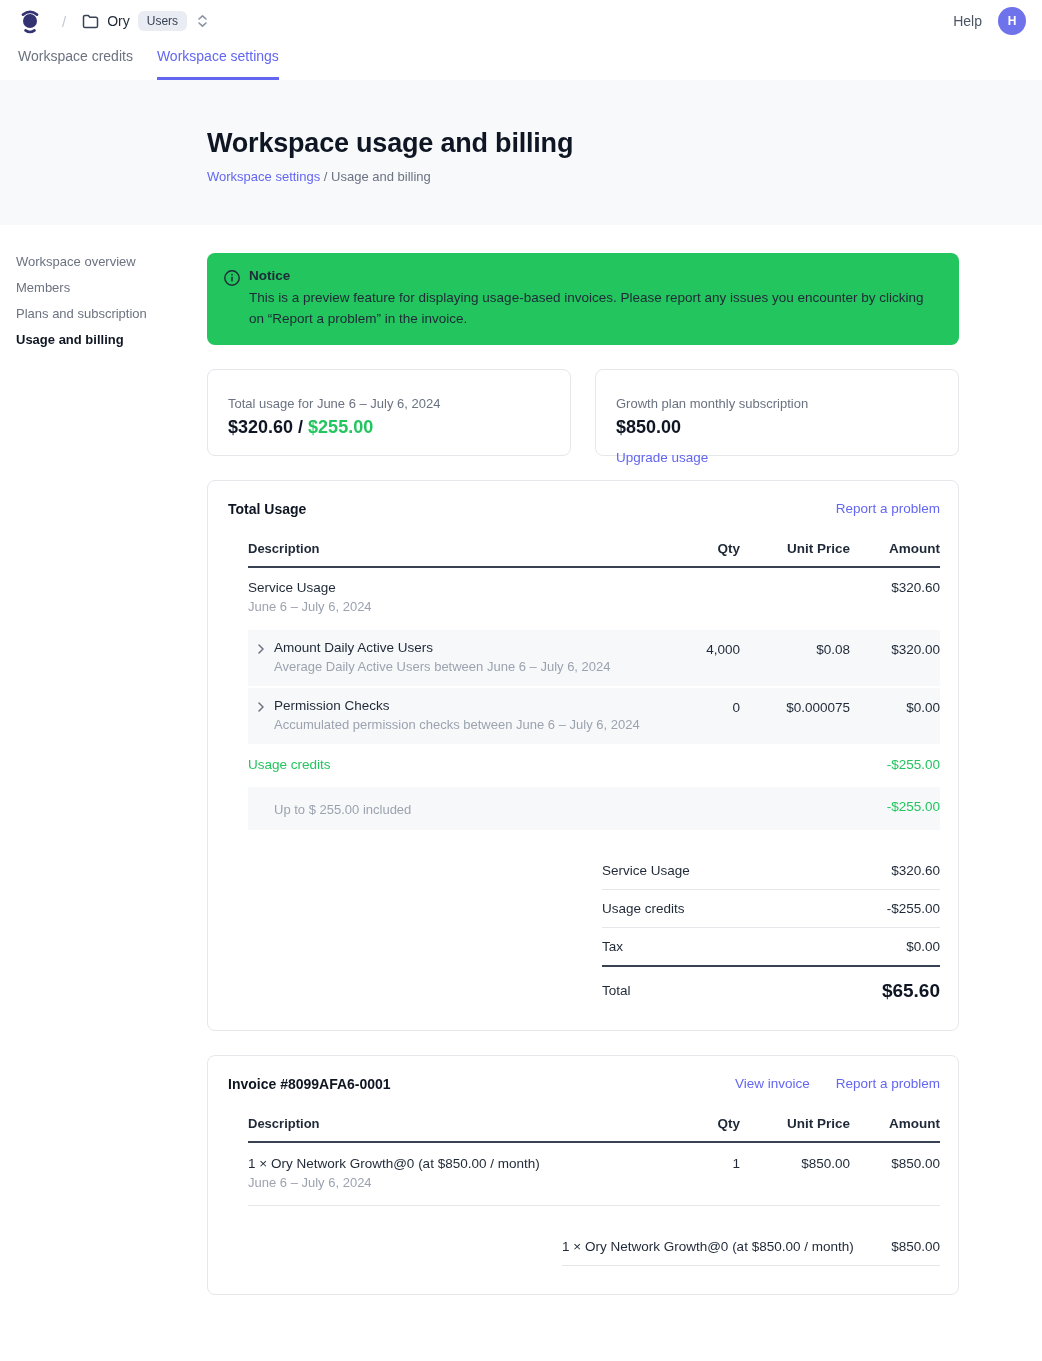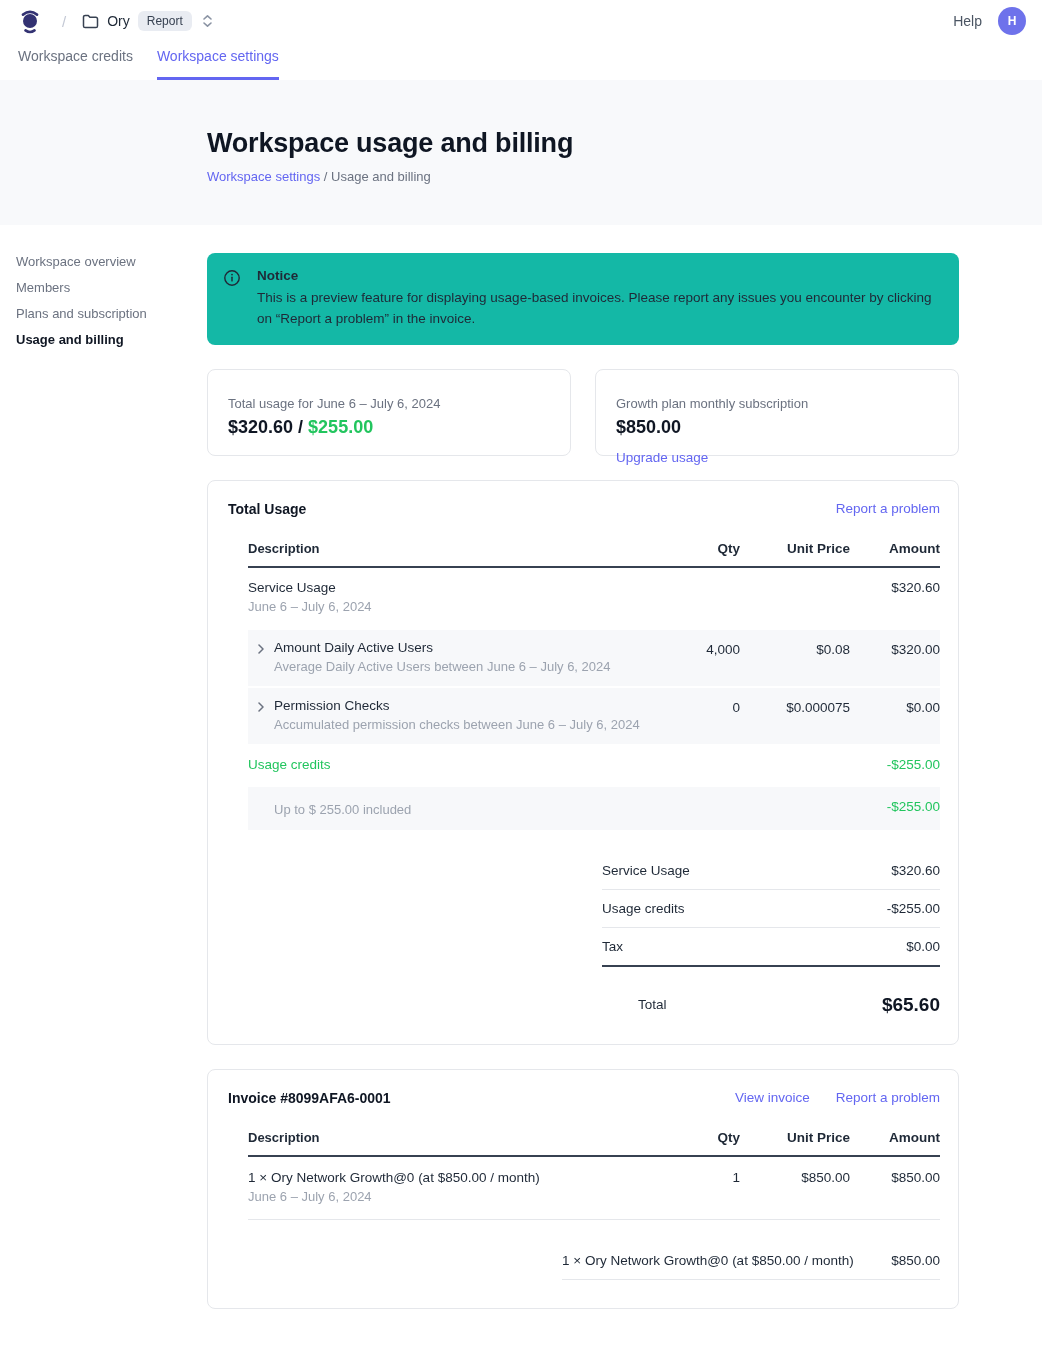--- a/index.html
+++ b/index.html
@@ -58,23 +58,23 @@
 
   
   .main { display: flex; align-items: flex-start; padding: 28px 16px 16px 16px; }
   .sidebar { width: 191px; flex: 0 0 191px; display: flex; flex-direction: column; gap: 12px; padding-top: 2px; }
   .side-item { font-size: 13px; color: #6b7280; cursor: pointer; line-height: 14px; }
   .side-item.active { color: #0f1623; font-weight: 700; }
   .content { width: 752px; flex: 0 0 752px; }
 
   
   .notice {
-    background: #14b8a6; border-radius: 8px;
+    background: #22c55e; border-radius: 8px;
     padding: 15px 20px 15px 16px;
-    display: flex; gap: 16px; color: #1f2937;
+    display: flex; gap: 8px; color: #1f2937;
   }
   .notice-icon { flex: 0 0 18px; padding-top: 1px; }
   .notice-title { font-size: 13.5px; font-weight: 700; margin-bottom: 5px; }
   .notice-body { font-size: 13.5px; line-height: 1.55; }
 
   
   .cards-row { display: flex; gap: 24px; margin-top: 24px; }
   .sum-card {
     width: 364px; height: 87px;
     border: 1px solid #e5e7eb; border-radius: 8px;
@@ -127,21 +127,21 @@
 
   
   .totals { width: 338px; margin: 22px 0 0 auto; }
   .tot-row {
     display: flex; align-items: center;
     padding: 11px 0; border-bottom: 1px solid #e5e7eb;
     font-size: 13.5px; color: #1f2937;
   }
   .tot-row .tot-val { margin-left: auto; }
   .tot-row.last { border-bottom: 2px solid #374151; }
-  .tot-grand { display: flex; align-items: center; padding-top: 27px; margin-left: 36px; }
+  .tot-grand { display: flex; align-items: center; padding-top: 13px; }
   .tot-grand .g-label { font-size: 13.5px; color: #1f2937; }
   .tot-grand .g-val { margin-left: auto; font-size: 19px; font-weight: 600; color: #0f1623; }
 
   .line-divider { border-bottom: 1px solid #e5e7eb; }
   .inv-line-row { padding: 13px 0 15px 0; }
 </style>
 </head>
 <body>
 
 <header class="topbar">
@@ -154,21 +154,21 @@
       </svg>
     </div>
     <span class="crumb-slash">/</span>
     <div class="ws-switcher">
       <span class="folder-ic">
         <svg width="17" height="15" viewBox="0 0 17 15">
           <path d="M1.5 3 a1.6 1.6 0 0 1 1.6-1.6 h3.2 l1.6 1.9 h6 a1.6 1.6 0 0 1 1.6 1.6 v7 a1.6 1.6 0 0 1 -1.6 1.6 h-10.8 a1.6 1.6 0 0 1 -1.6 -1.6 z" fill="none" stroke="#374151" stroke-width="1.5" stroke-linejoin="round"></path>
         </svg>
       </span>
       <span class="ws-name">Ory</span>
-      <span class="plan-badge">Report</span>
+      <span class="plan-badge">Users</span>
       <span class="updown-ic">
         <svg width="11" height="14" viewBox="0 0 11 14">
           <path d="M2 5 L5.5 1.8 L9 5" fill="none" stroke="#8a93a3" stroke-width="1.6" stroke-linecap="round" stroke-linejoin="round"></path>
           <path d="M2 9 L5.5 12.2 L9 9" fill="none" stroke="#8a93a3" stroke-width="1.6" stroke-linecap="round" stroke-linejoin="round"></path>
         </svg>
       </span>
     </div>
   </div>
   <div class="topbar-right">
     <span class="help-link">Help</span>

